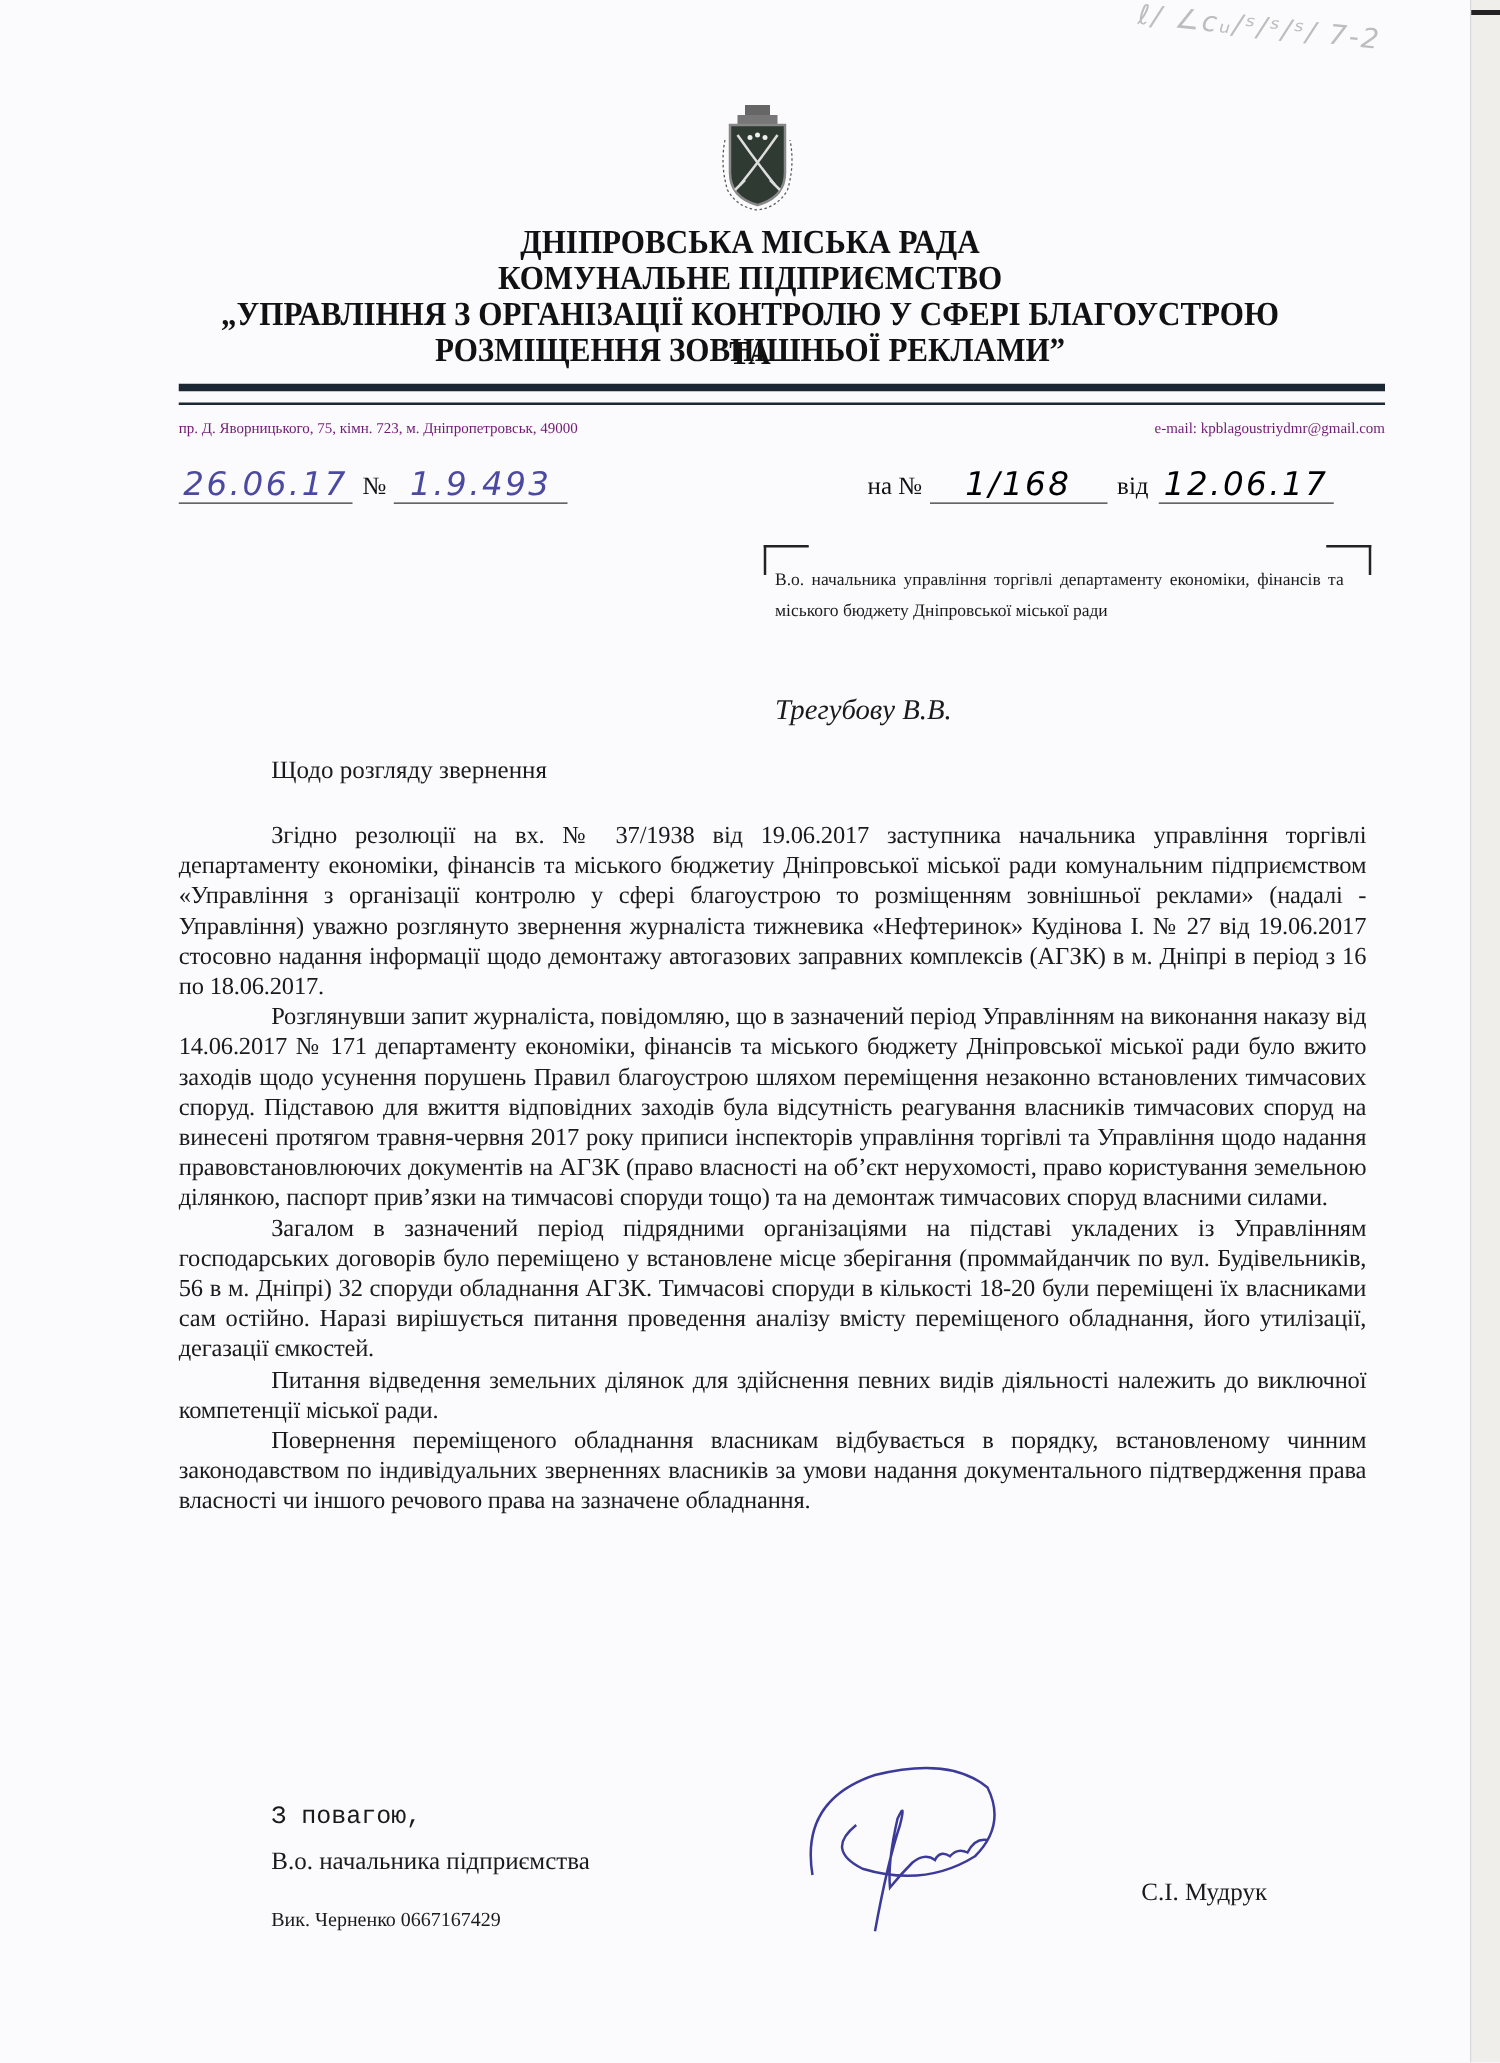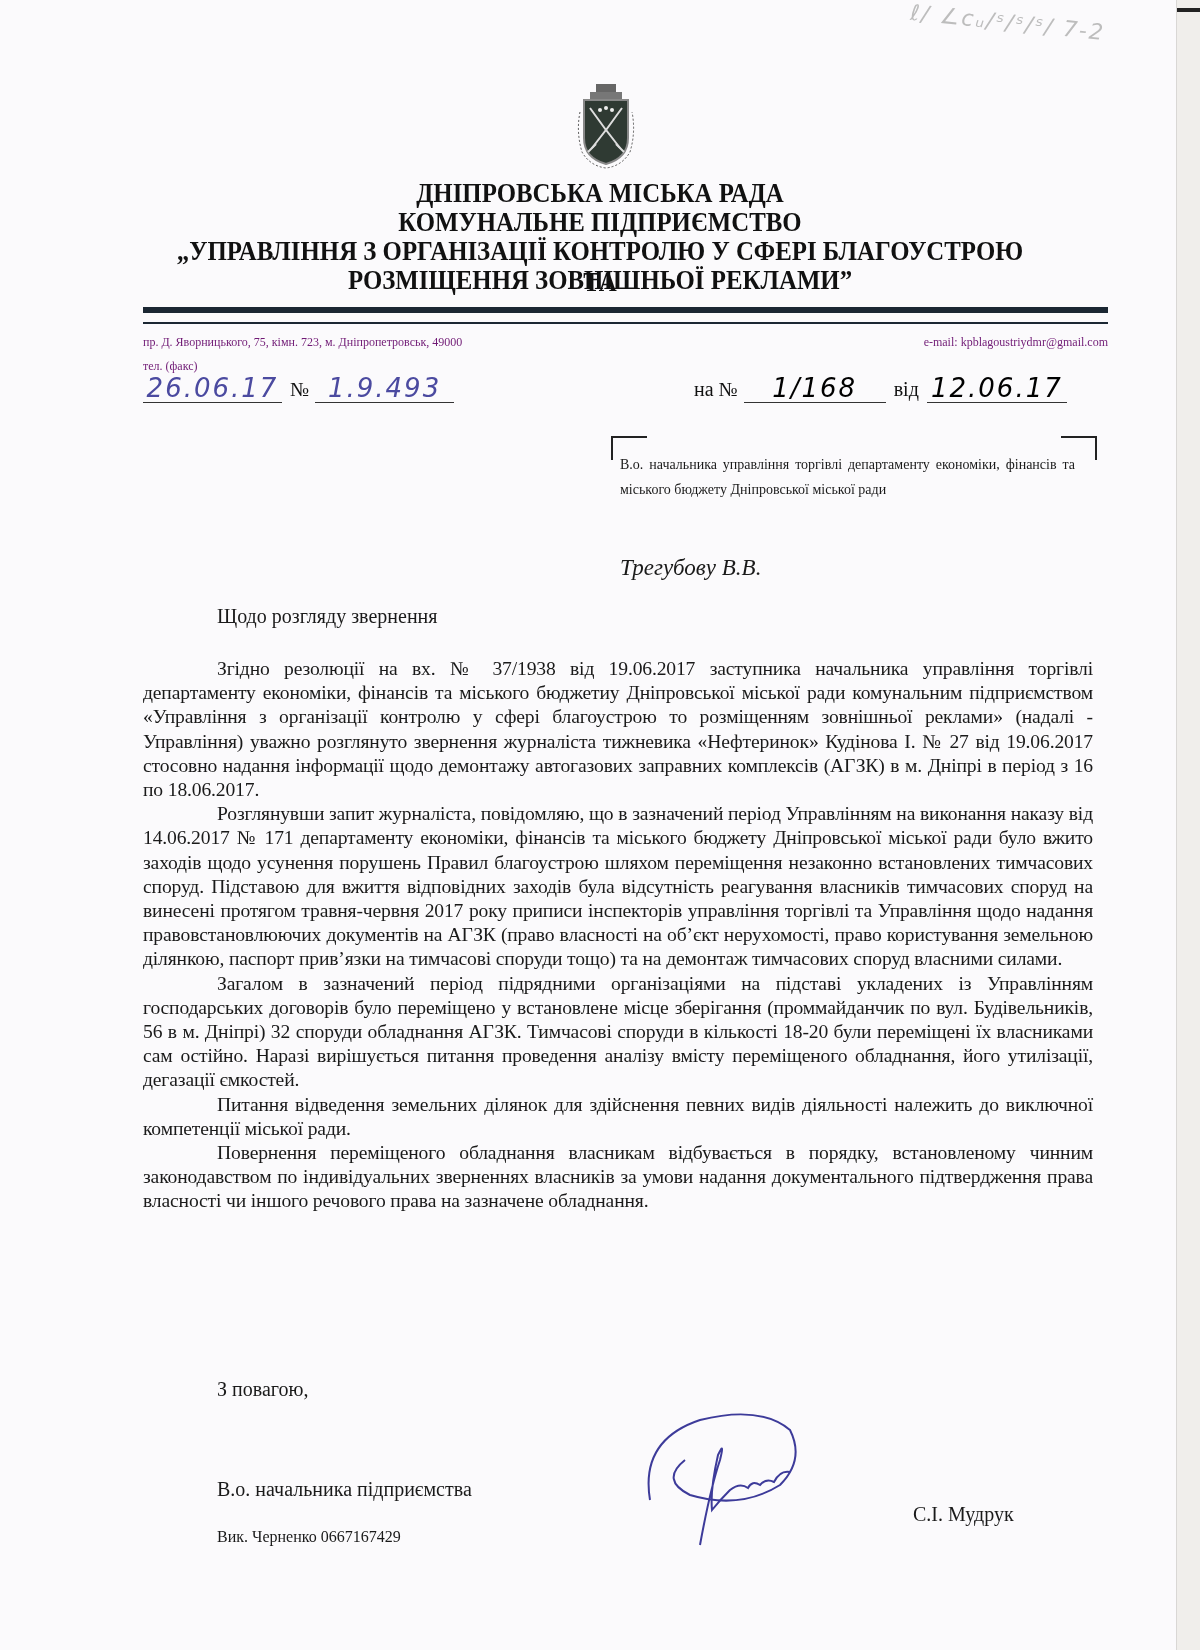--- a/index.html
+++ b/index.html
@@ -54,21 +54,21 @@
     font-size: 14px; line-height: 25px; text-align: justify;
   }
   .recipient { position:absolute; left:620px; top:555px; font-size:23px;font-style:italic; }
   .subject { position:absolute; left:217px; top:605px; font-size:20px; }
   .body {
     position: absolute; left: 143px; top: 657px; width: 950px;
     font-size: 19.6px; line-height: 24.2px; text-align: justify;
     letter-spacing: -0.15px;
   }
   .body p { margin: 0; text-indent: 74px; }
-  .closing { position:absolute; left:217px; top:1378px; font-size:20px; }
+  .closing { position:absolute; left:217px; top:1442px; font-size:20px;font-family:Liberation Mono, monospace; }
   .sig-title { position:absolute; left:217px; top:1478px; font-size:20px; }
   .sig-name { position:absolute; left:913px; top:1478px; font-size:20px;margin-top:25px; }
   .signature { position:absolute; left:640px; top:1400px; width:200px; height:150px; }
   .executor { position:absolute; left:217px; top:1528px; font-size:16px; }
 </style>
 </head>
 <body>
 
 <div class="page">
 
@@ -93,21 +93,20 @@
   <div class="hdr" style="top:207px">КОМУНАЛЬНЕ ПІДПРИЄМСТВО</div>
   <div class="hdr" style="top:236px">„УПРАВЛІННЯ З ОРГАНІЗАЦІЇ КОНТРОЛЮ У СФЕРІ БЛАГОУСТРОЮ ТА</div>
   <div class="hdr" style="top:265px">РОЗМІЩЕННЯ ЗОВНІШНЬОЇ РЕКЛАМИ”</div>
 
   <div class="rule-thick"></div>
   <div class="rule-thin"></div>
 
   <div class="addr">
     <div>пр. Д. Яворницького, 75, кімн. 723, м. Дніпропетровськ, 49000</div>
     <div class="email">e-mail: kpblagoustriydmr@gmail.com</div>
-    <div>тел. (факс)</div>
   </div>
 
   <div class="reg-line" style="left:143px">
     <span class="hand blue" style="width:135px">26.06.17</span>
     <span style="margin:0 6px 2px 8px">№</span>
     <span class="hand blue" style="width:135px">1.9.493</span>
   </div>
 
   <div class="reg-line" style="left:694px">
     <span style="margin:0 6px 2px 0">на №</span>

